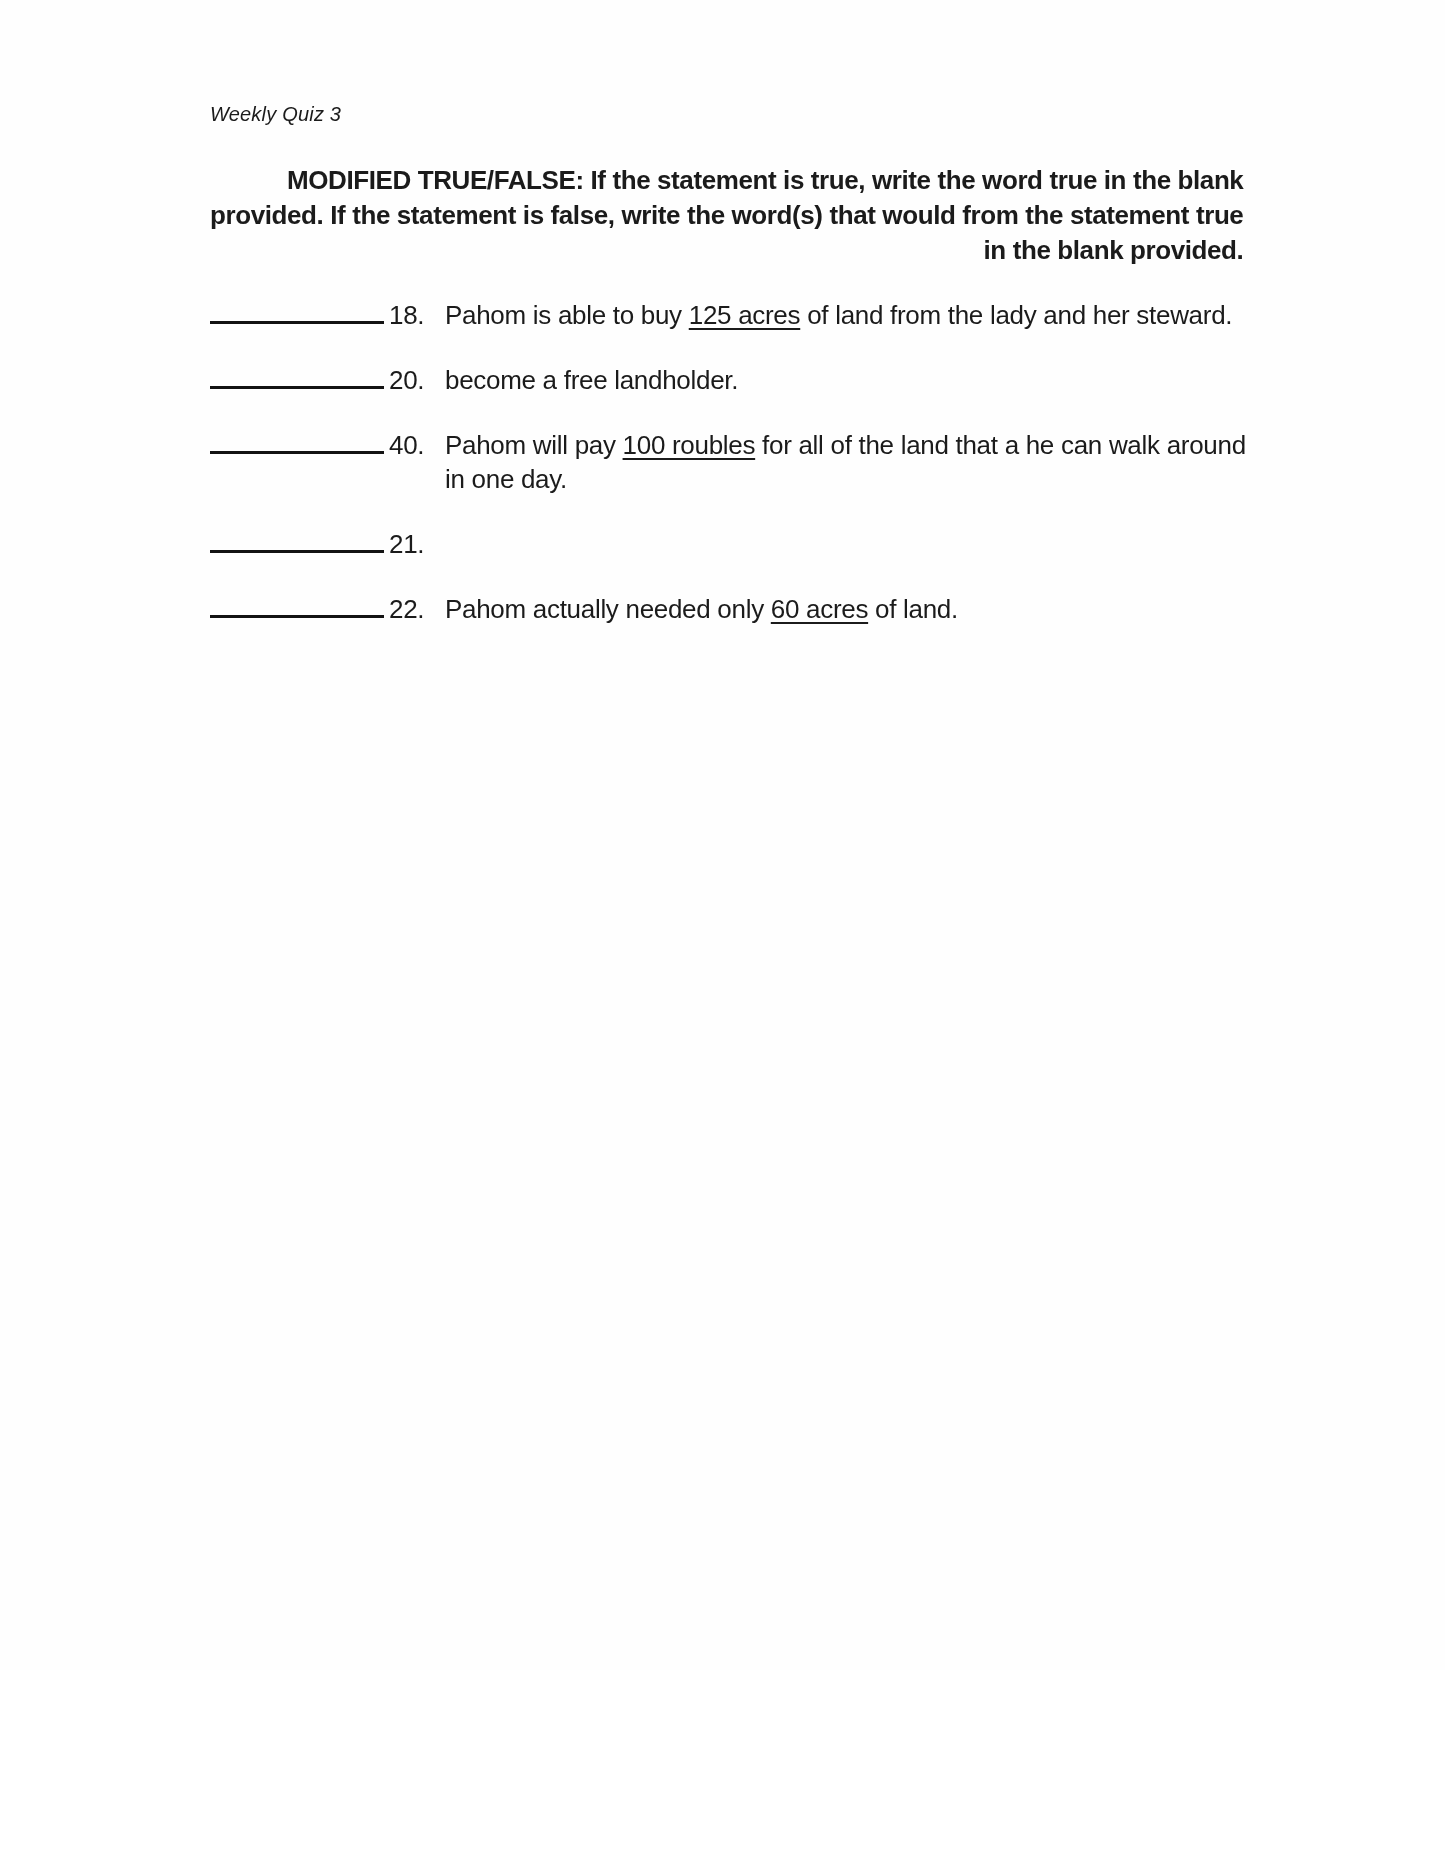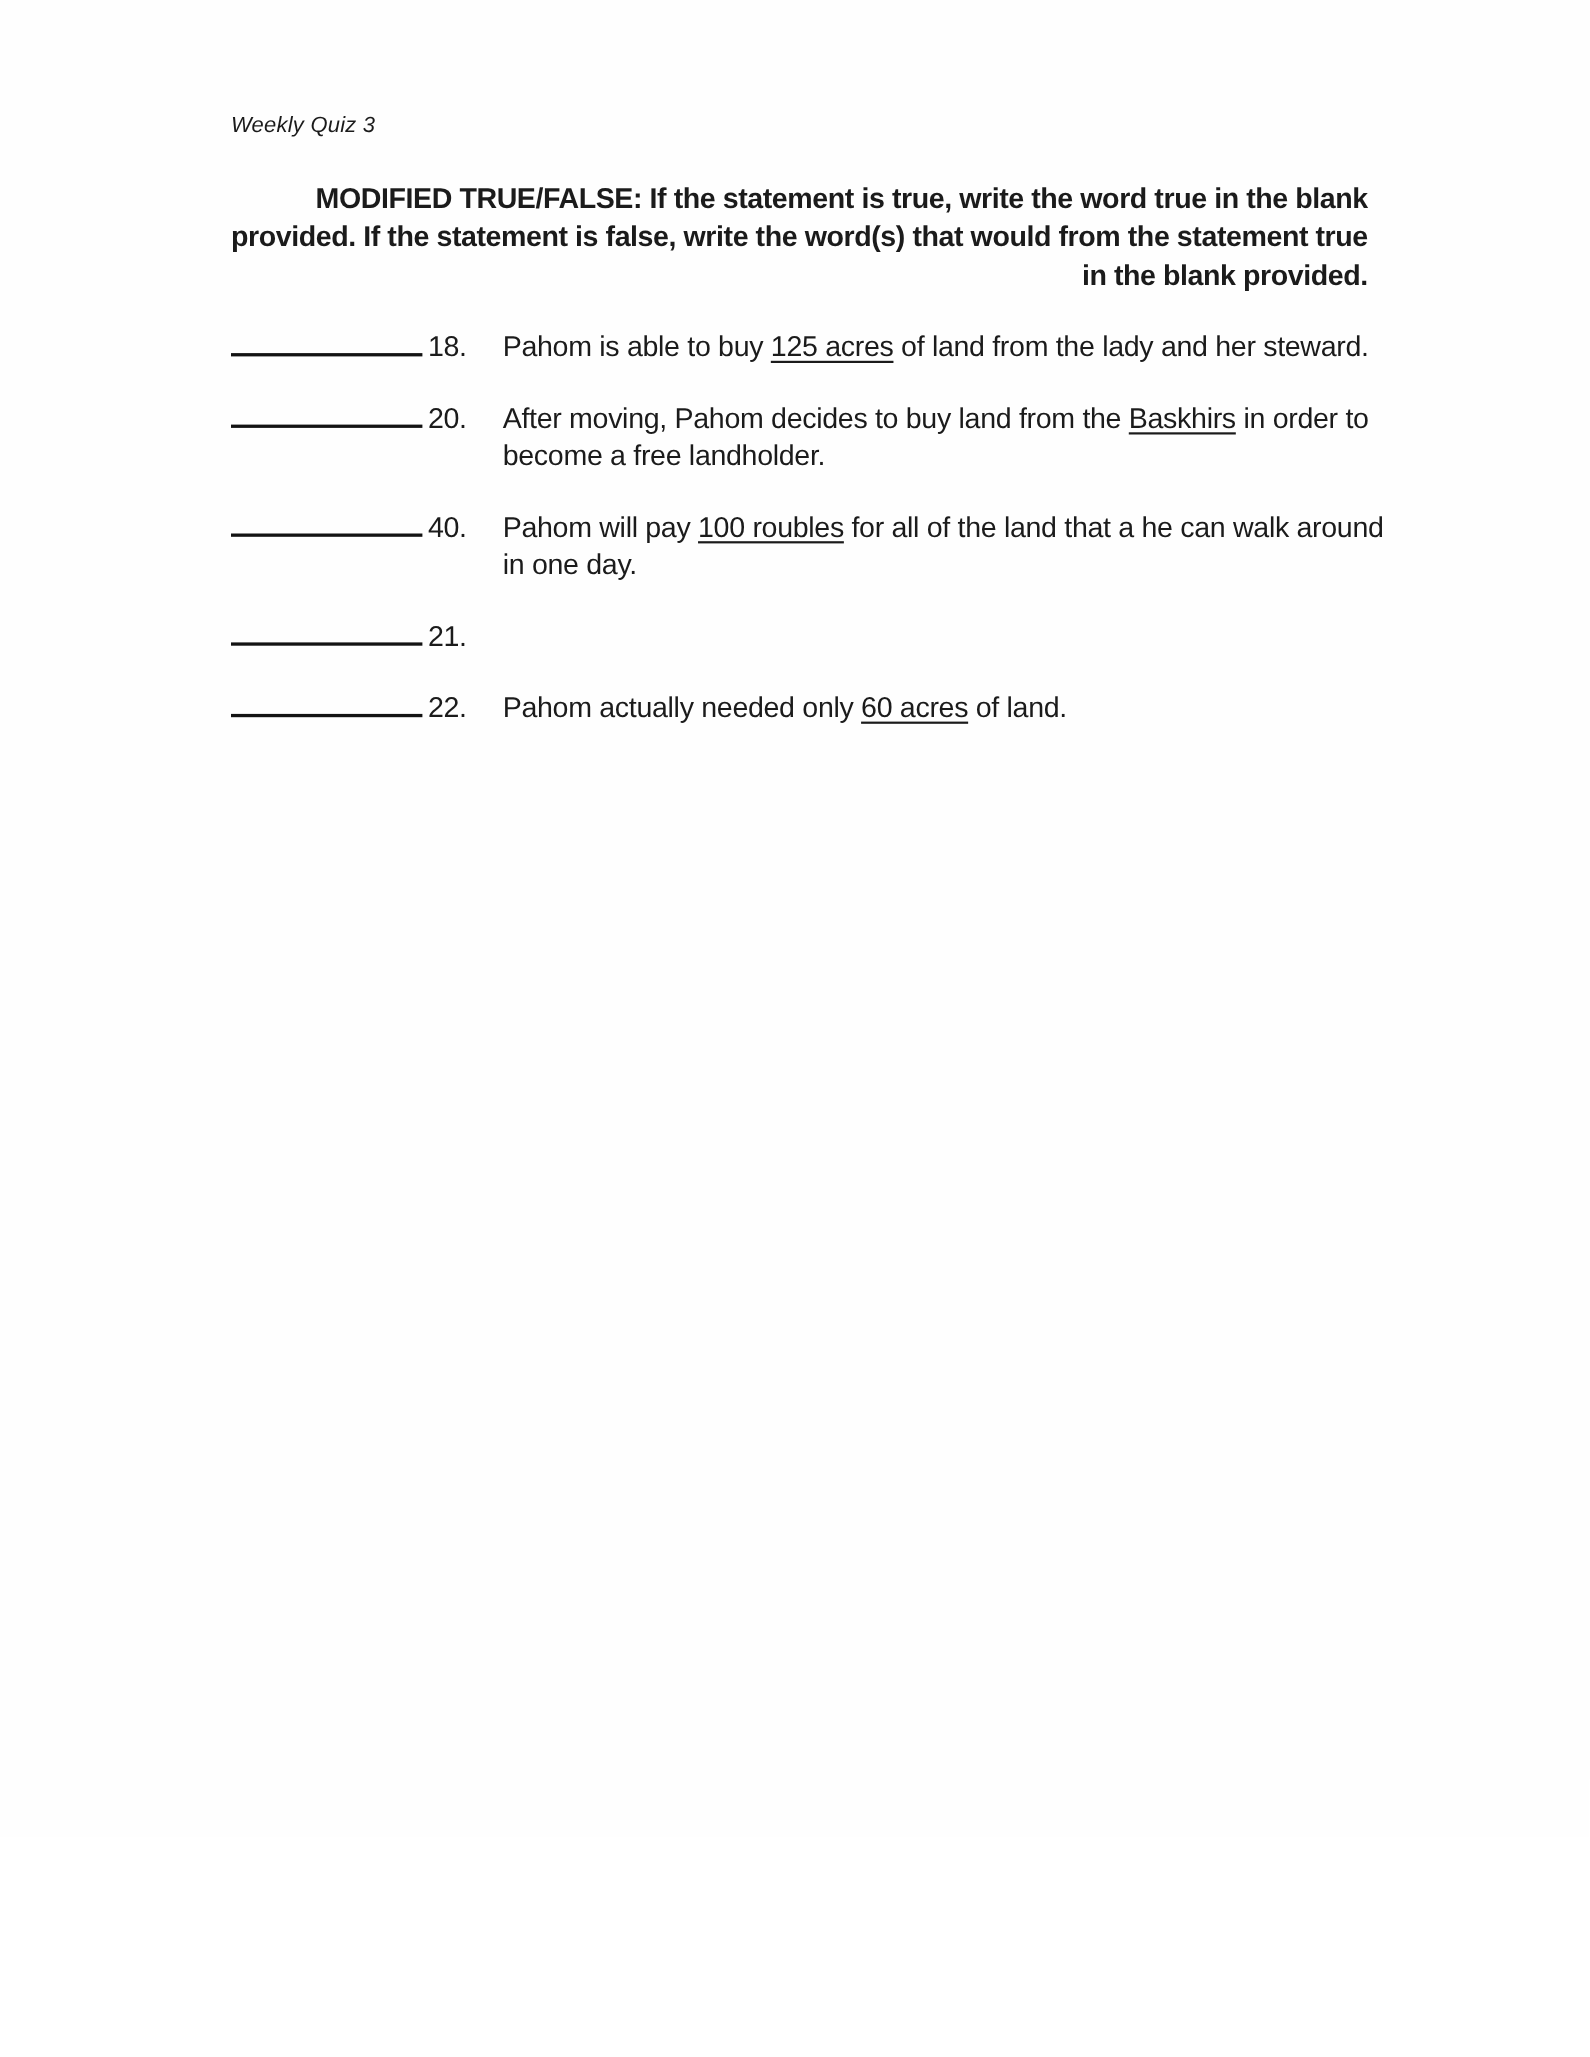--- a/index.html
+++ b/index.html
@@ -56,21 +56,20 @@
     flex: 0 0 auto;
   }
   .qnum {
     flex: 0 0 auto;
     width: 56px;
     margin-left: 5px;
     white-space: nowrap;
   }
   .qtext {
     white-space: nowrap;
-    margin-left: 12px;
   }
   .qline:empty { display: none; }
   .u {
     text-decoration: underline;
     text-decoration-thickness: 2px;
     text-underline-offset: 4px;
   }
   .page-num {
     position: absolute;
     left: 205px;
@@ -109,21 +108,20 @@
       <div class="qtext">
         <div class="qline"><span>Pahom is able to buy </span><span class="u">125 acres</span><span> of land from the lady and her steward.</span></div>
 
       </div>
     </div>
 
     <div class="question">
       <span class="blank"></span>
       <span class="qnum">20.</span>
       <div class="qtext">
-        <div class="qline"><span>After moving, Pahom decides to buy land from the </span><span class="u">Baskhirs</span><span> in order to</span></div>
         <div class="qline">become a free landholder.</div>
       </div>
     </div>
 
     <div class="question">
       <span class="blank"></span>
       <span class="qnum">40.</span>
       <div class="qtext">
         <div class="qline"><span>Pahom will pay </span><span class="u">100 roubles</span><span> for all of the land that a he can walk around</span></div>
         <div class="qline">in one day.</div>

